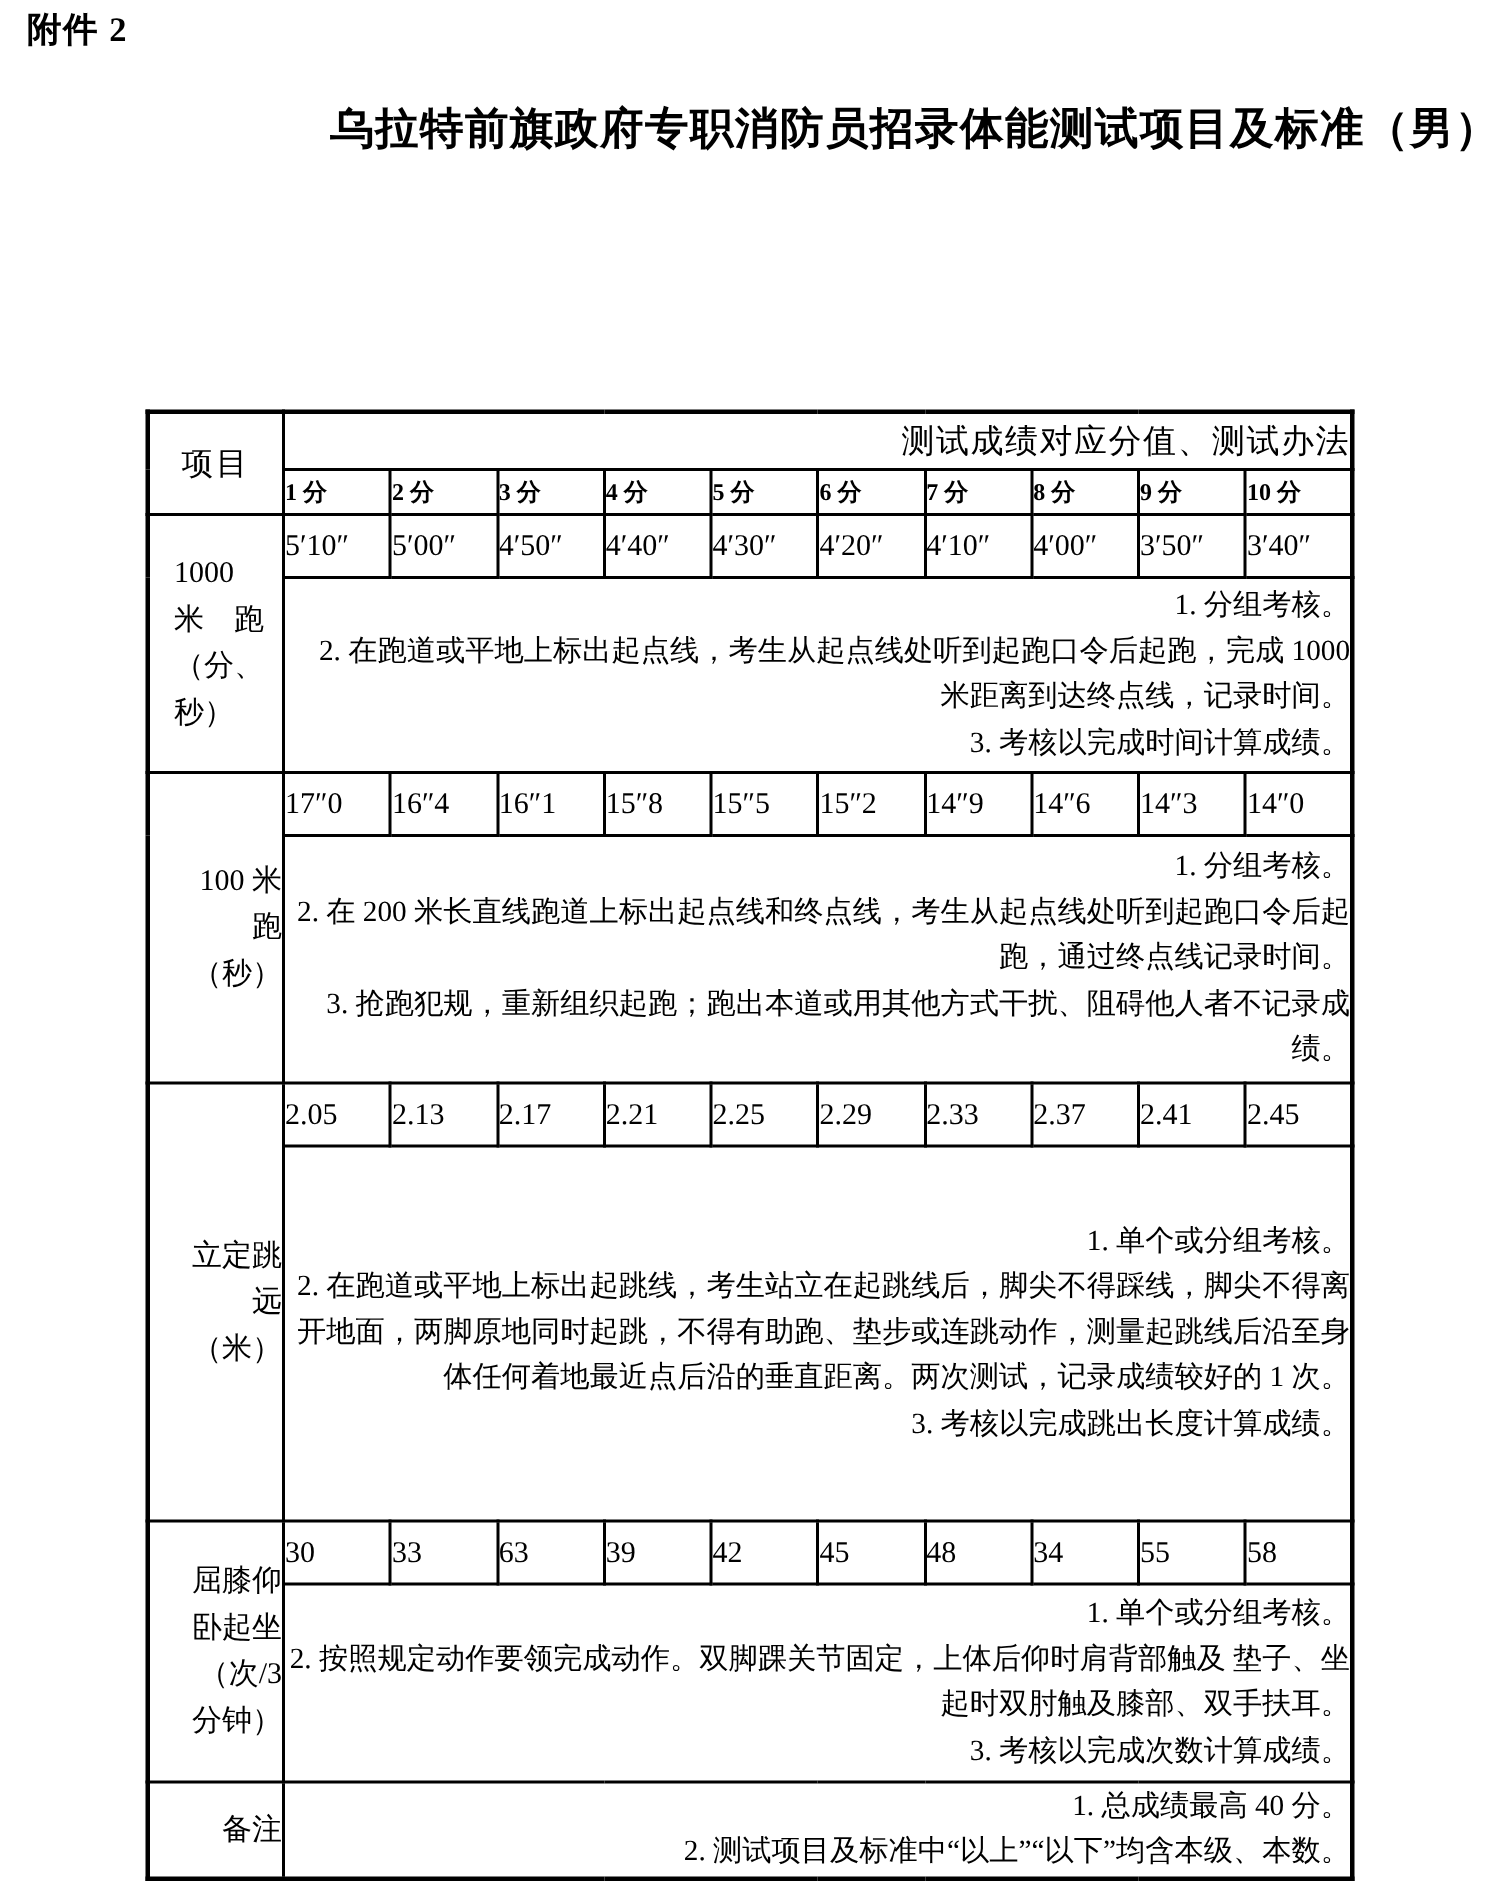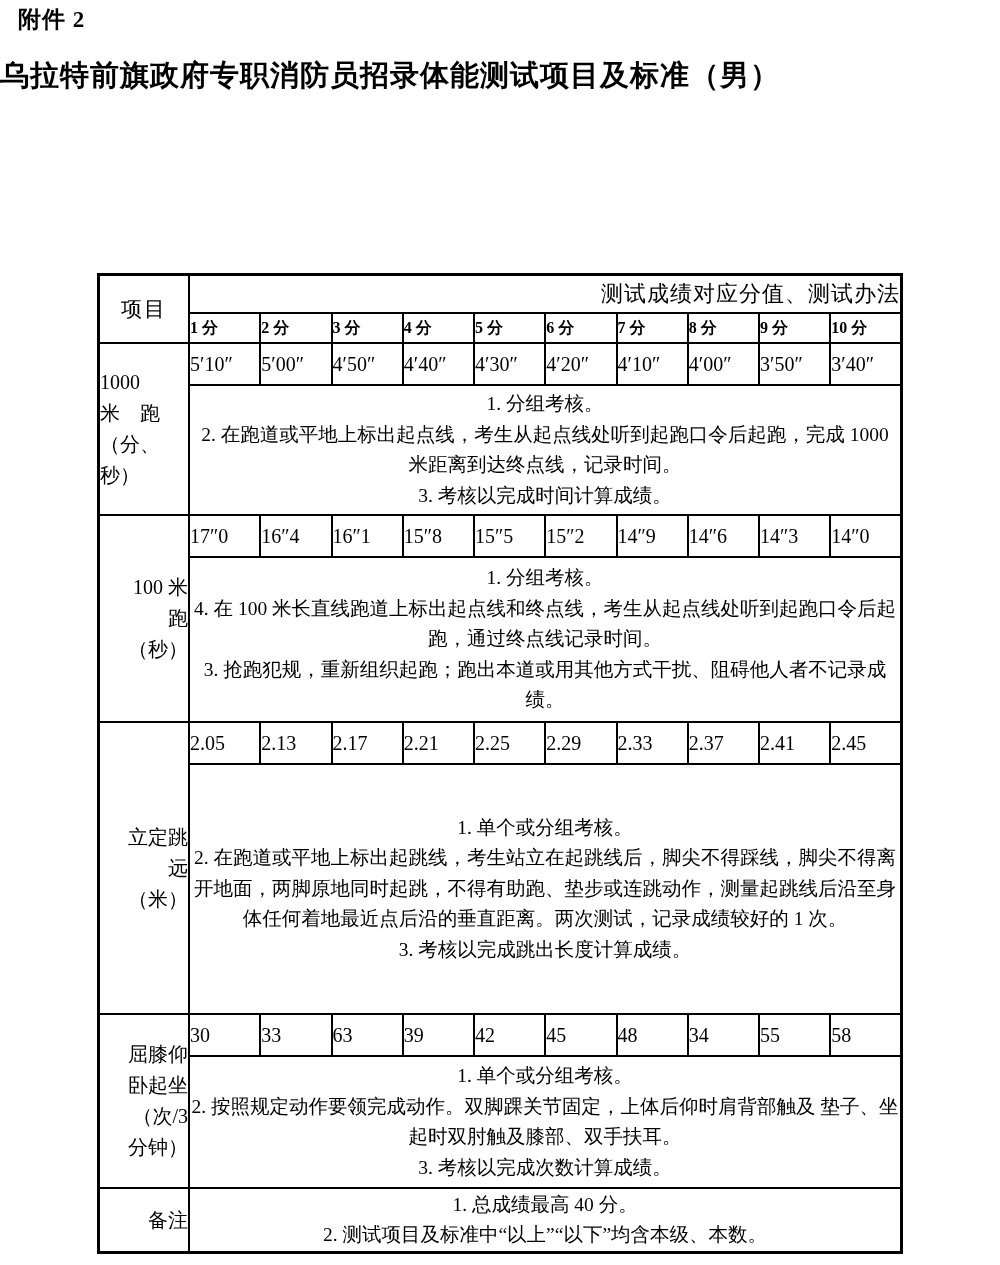--- a/index.html
+++ b/index.html
@@ -19,24 +19,24 @@
   .attachment-label {
     position: absolute;
     top: 4px;
     left: 18px;
     font-size: 23px;
     font-weight: bold;
     letter-spacing: 1px;
   }
   .doc-title {
     position: absolute;
-    top: 56px;
+    top: 66px;
     left: 0;
     width: 1000px;
-    text-align: left;
+    text-align: right;
     font-size: 29px;
     font-weight: bold;
     letter-spacing: 1px;
     margin: 0;
   }
   table.standards {
     position: absolute;
     top: 273px;
     left: 97px;
     width: 806px;
@@ -76,31 +76,31 @@
     font-size: 20px;
   }
   td.label-cell {
     text-align: right;
     font-size: 20px;
     line-height: 31px;
     vertical-align: middle;
   }
   td.label-cell.align-left {
     text-align: left;
-    padding-left: 0;
+    padding-left: 16px;
   }
   td.method-cell {
     vertical-align: middle;
     padding: 6px 12px 6px 12px;
   }
   .method-line {
     margin: 0;
     font-size: 19.5px;
     line-height: 30.5px;
-    text-align: center;
+    text-align: right;
   }
   .method-0 { height: 128px; }
   .method-1 { height: 163px; }
   .method-2 { height: 248px; }
   .method-3 { height: 130px; }
   td.remark-cell { height: 62px; }
 </style>
 </head>
 <body>
 
@@ -168,21 +168,21 @@
           <td class="value-cell">15″5</td>
           <td class="value-cell">15″2</td>
           <td class="value-cell">14″9</td>
           <td class="value-cell">14″6</td>
           <td class="value-cell">14″3</td>
           <td class="value-cell">14″0</td>
         </tr>
         <tr class="method-row">
           <td class="method-cell method-1" colspan="10">
             <p class="method-line">1. 分组考核。</p>
-            <p class="method-line">4. 在 100 米长直线跑道上标出起点线和终点线，考生从起点线处听到起跑口令后起跑，通过终点线记录时间。</p>
+            <p class="method-line">2. 在 200 米长直线跑道上标出起点线和终点线，考生从起点线处听到起跑口令后起跑，通过终点线记录时间。</p>
             <p class="method-line">3. 抢跑犯规，重新组织起跑；跑出本道或用其他方式干扰、阻碍他人者不记录成绩。</p>
           </td>
         </tr>
         <tr class="values-row">
           <td class="label-cell" rowspan="2">
             <div class="label-line">立定跳</div>
             <div class="label-line">远</div>
             <div class="label-line">（米）</div>
           </td>
           <td class="value-cell">2.05</td>

